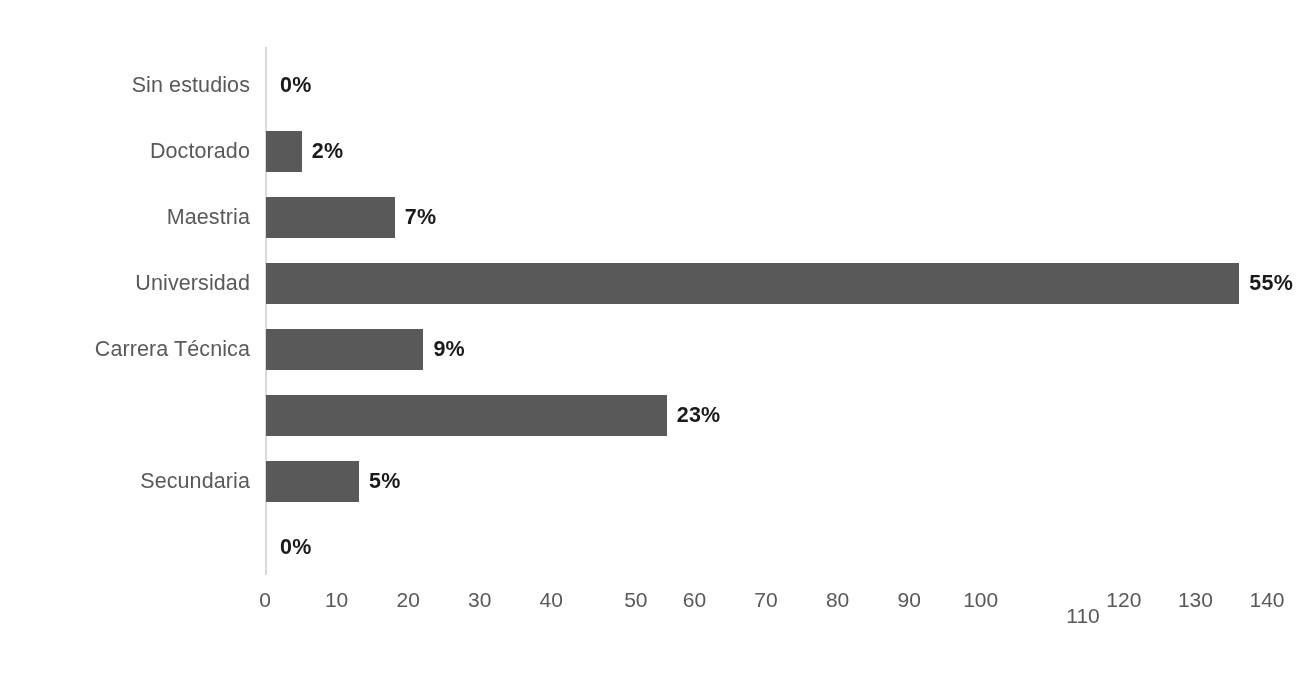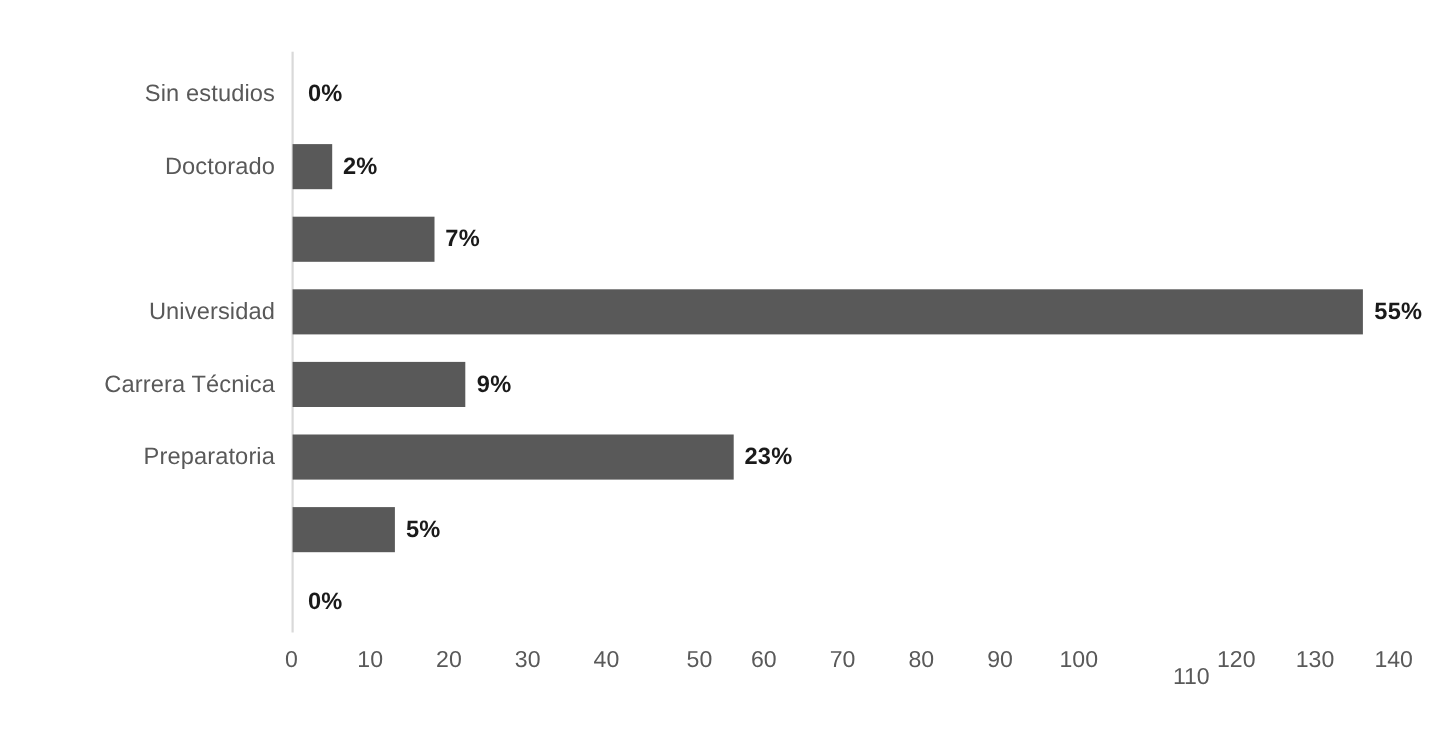--- a/index.html
+++ b/index.html
@@ -121,47 +121,48 @@
           </div>
         </div>
         <div class="row" style="top: 118px;">
           <div class="cat-label">Doctorado</div>
           <div class="bar-wrap">
             <div class="bar" style="width: 35.7857px; background: rgb(89, 89, 89);"></div>
             <span class="value-label">2%</span>
           </div>
         </div>
         <div class="row" style="top: 184px;">
+          <div class="cat-label">Maestria</div>
           <div class="bar-wrap">
             <div class="bar" style="width: 128.829px; background: rgb(89, 89, 89);"></div>
             <span class="value-label">7%</span>
           </div>
         </div>
         <div class="row" style="top: 250px;">
           <div class="cat-label">Universidad</div>
           <div class="bar-wrap">
             <div class="bar" style="width: 973.371px; background: rgb(89, 89, 89);"></div>
             <span class="value-label">55%</span>
           </div>
         </div>
         <div class="row" style="top: 316px;">
           <div class="cat-label">Carrera Técnica</div>
           <div class="bar-wrap">
             <div class="bar" style="width: 157.457px; background: rgb(89, 89, 89);"></div>
             <span class="value-label">9%</span>
           </div>
         </div>
         <div class="row" style="top: 382px;">
-          <div class="cat-label">Preparatoria</div>
           <div class="bar-wrap">
             <div class="bar" style="width: 400.8px; background: rgb(89, 89, 89);"></div>
             <span class="value-label">23%</span>
           </div>
         </div>
         <div class="row" style="top: 448px;">
+          <div class="cat-label">Secundaria</div>
           <div class="bar-wrap">
             <div class="bar" style="width: 93.0429px; background: rgb(89, 89, 89);"></div>
             <span class="value-label">5%</span>
           </div>
         </div>
         <div class="row" style="top: 514px;">
           <div class="bar-wrap">
             <div class="bar" style="width: 0px; background: rgb(89, 89, 89);"></div>
             <span class="value-label" style="margin-left: 14px;">0%</span>
           </div>

